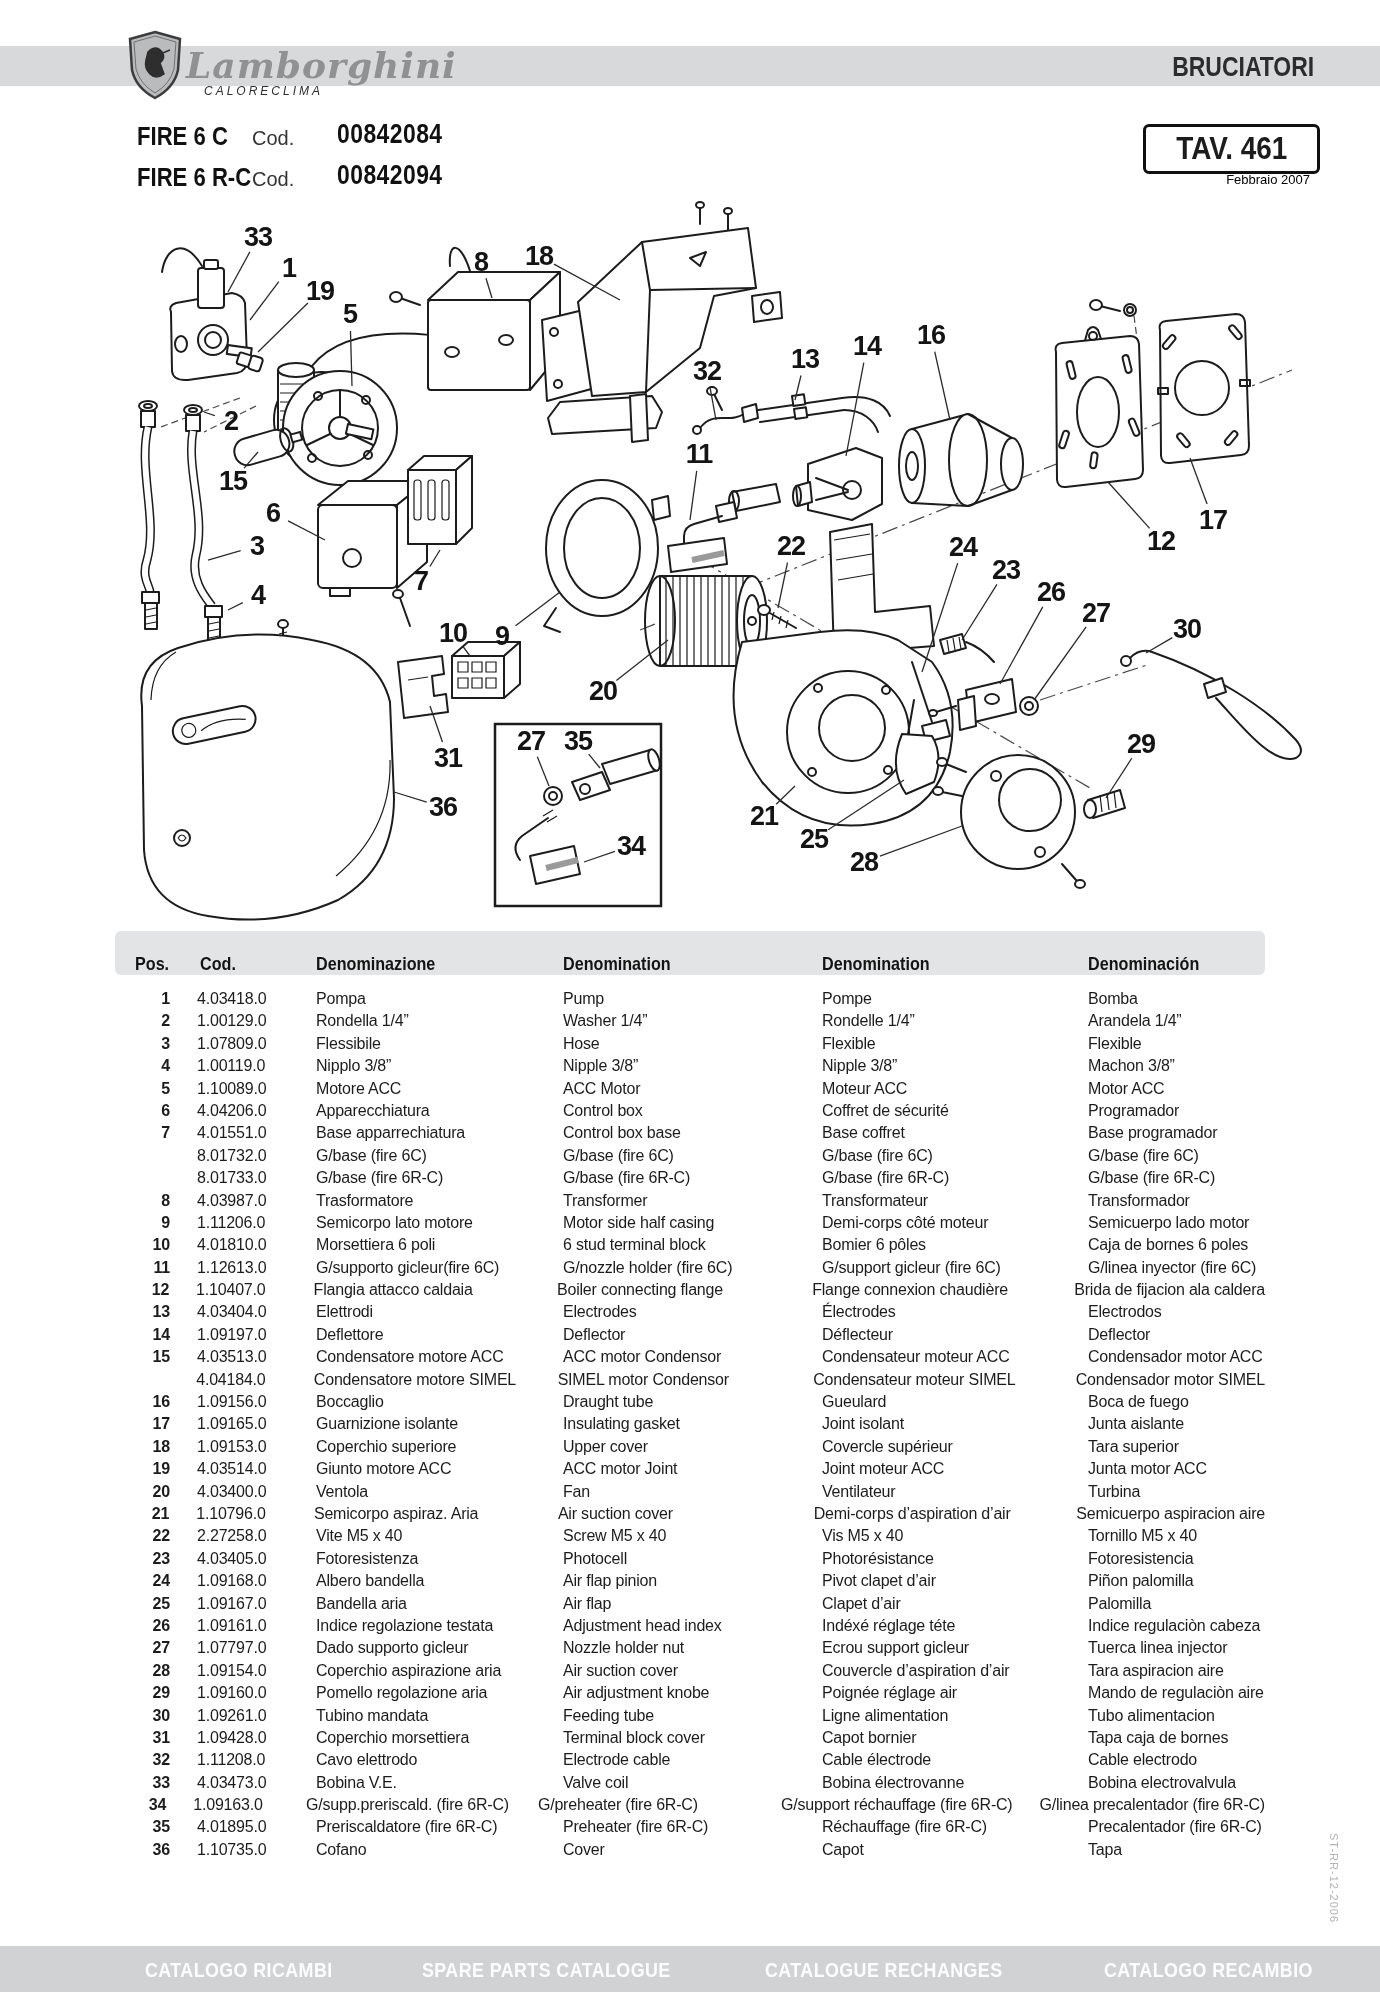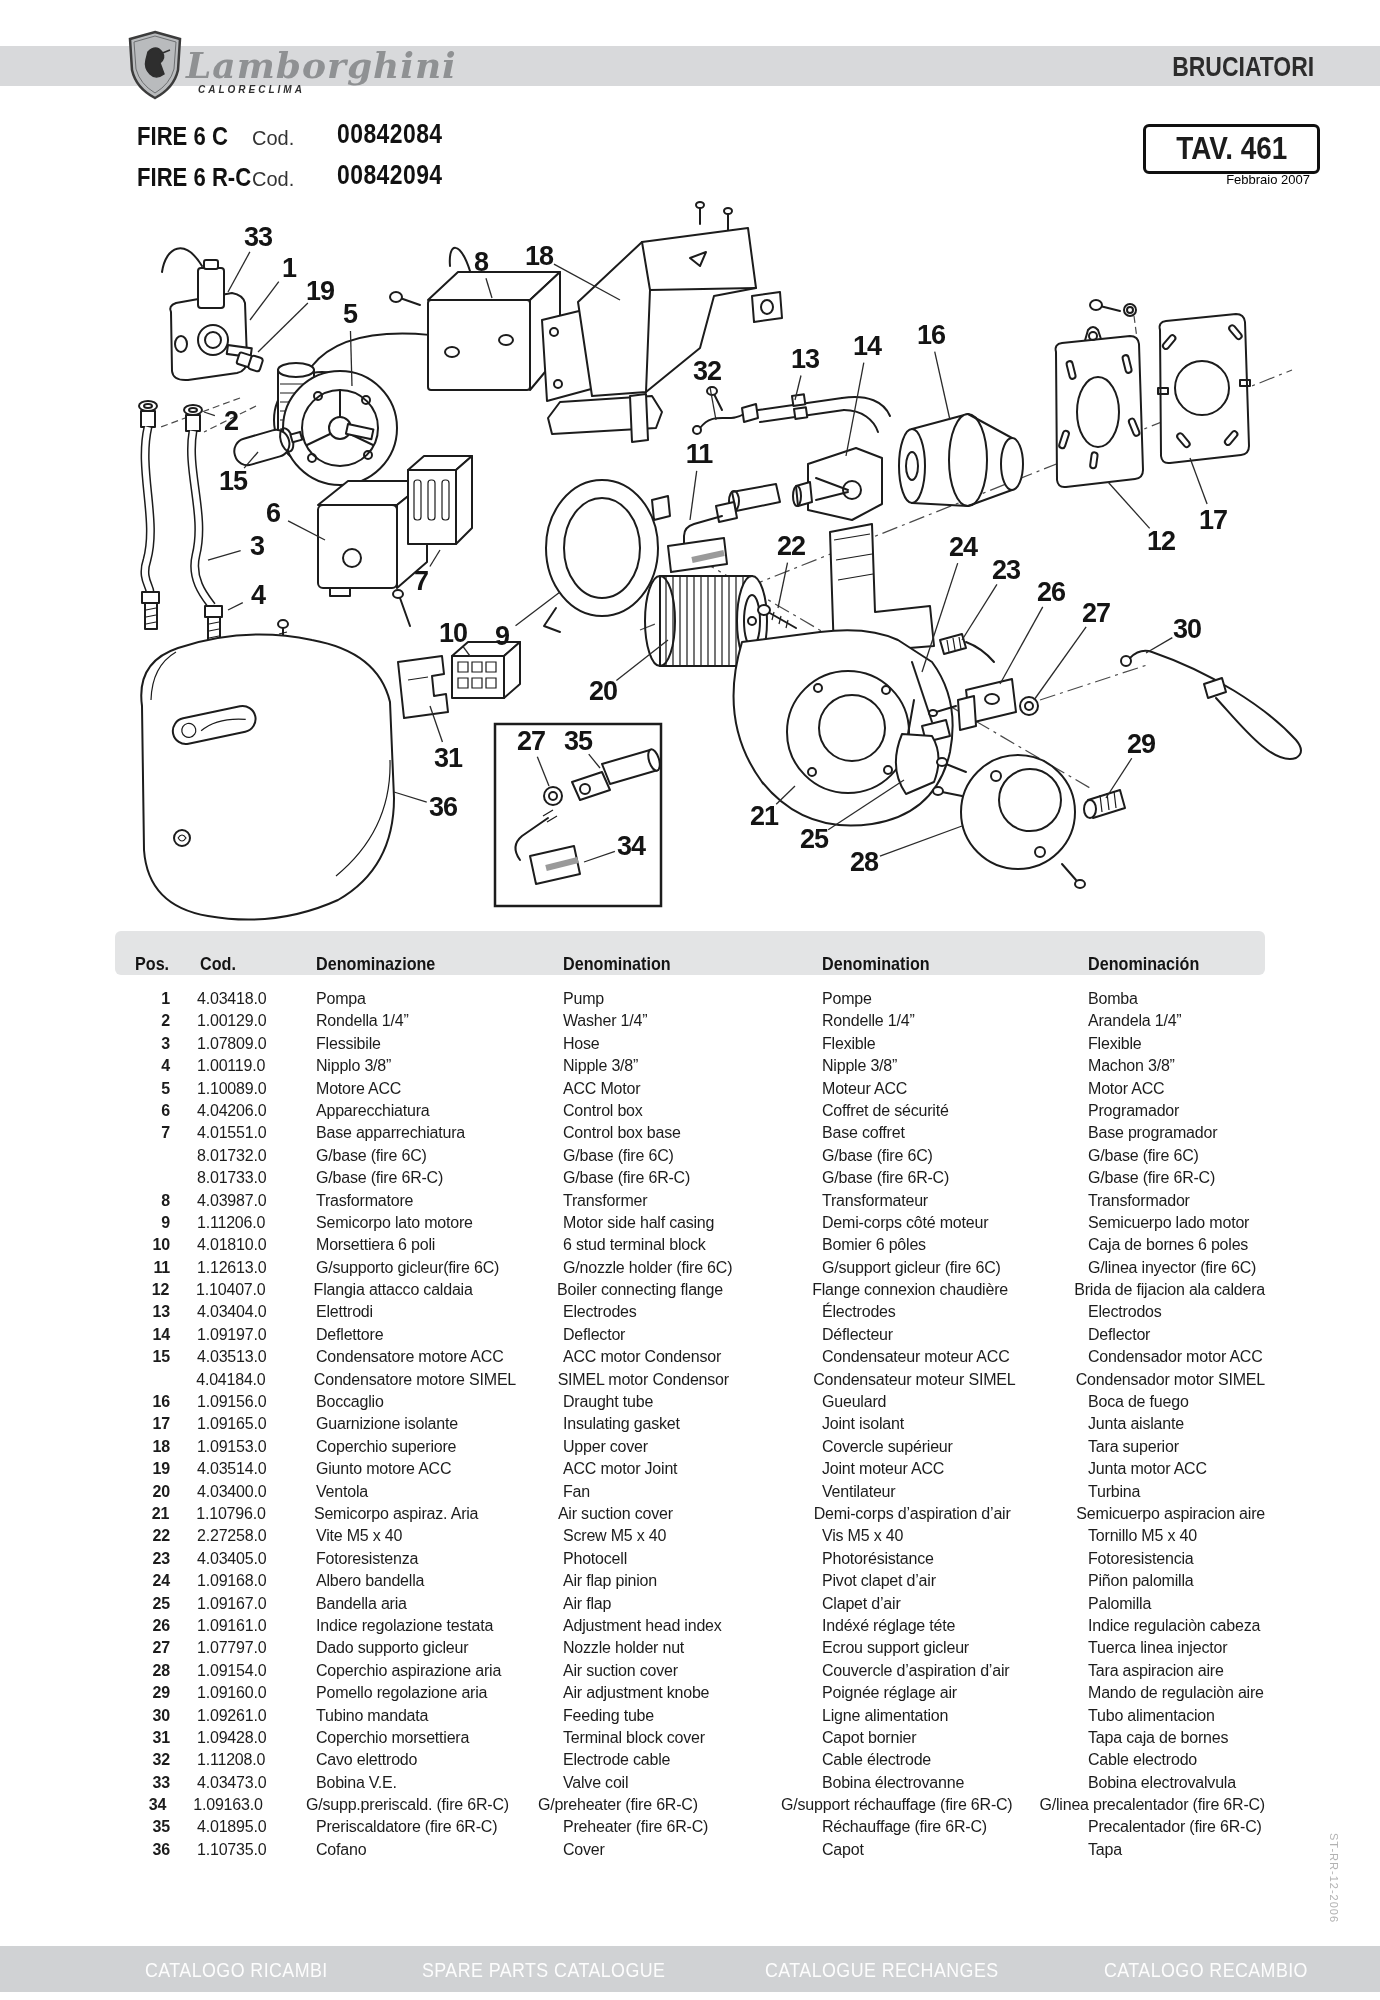--- a/index.html
+++ b/index.html
@@ -8,21 +8,21 @@
   .abs{position:absolute}
   .cond{display:inline-block;transform:scaleX(.85);transform-origin:0 50%;white-space:nowrap}
   .condR{display:inline-block;transform:scaleX(.82);transform-origin:100% 50%;white-space:nowrap}
   .condC{display:inline-block;transform:scaleX(.9);transform-origin:50% 50%;white-space:nowrap}
 
   
   #band-top{left:0;top:46px;width:1380px;height:40px;background:#d8d9db}
   #band-bottom{left:0;top:1946px;width:1380px;height:46px;background:#d0d2d4}
   #brand-script{left:186px;top:44px;font-family:"DejaVu Serif",serif;font-style:italic;
                 font-weight:bold;font-size:36px;color:#8f9193;letter-spacing:1px}
-  #brand-sub{left:198px;top:84px;font-size:10px;font-weight:bold;font-style:italic;
+  #brand-sub{left:204px;top:84px;font-size:12px;font-weight:normal;font-style:italic;
              letter-spacing:3px;color:#2f2f2f}
   #section-title{right:66px;top:51px;font-size:28px;font-weight:bold;color:#2c2c2c}
 
   
   .model-name{font-size:26px;font-weight:bold;color:#111}
   .cod-label{font-size:20px;color:#333}
   .model-code{font-size:27px;font-weight:bold;color:#111;letter-spacing:.5px}
   #tav-plate{left:1143px;top:124px;width:171px;height:44px;border:3px solid #101010;
              border-radius:6px;display:flex;align-items:center;justify-content:center;
              font-size:31px;font-weight:bold;background:#fff}
@@ -47,21 +47,21 @@
   #rows{margin-top:13px}
   .trow{display:flex;height:22.4px;line-height:22.4px;font-size:16px;letter-spacing:-.2px;white-space:nowrap}
   .trow .c0{width:55px;text-align:right;font-weight:bold}
   .trow .c1{width:92px;padding-left:27px;font-weight:normal}
   .trow .c2{width:220px;padding-left:27px}
   .trow .c3{width:232px;padding-left:27px}
   .trow .c4{width:239px;padding-left:27px}
   .trow .c5{padding-left:27px}
 
   
-  .foot-item{position:absolute;top:12px;font-size:21px;font-weight:normal;color:#fdfdfd;letter-spacing:.5px}
+  .foot-item{position:absolute;top:12px;font-size:21px;font-weight:bold;color:#fdfdfd;letter-spacing:.5px}
   #side-code{left:1328px;top:1833px;writing-mode:vertical-rl;font-size:11px;color:#b3b3b3;letter-spacing:1px}
 </style>
 </head>
 <body>
 
 <div id="band-top" class="abs"></div>
 <div id="band-bottom" class="abs"></div>
 
 <svg class="abs" style="left:126px;top:30px" width="58" height="70" viewBox="0 0 58 70">
   <path d="M29 2 L54 9 L52 40 Q48 58 29 68 Q10 58 6 40 L4 9 Z" fill="#b9bbbd" stroke="#3c3c3c" stroke-width="2.5"></path>

